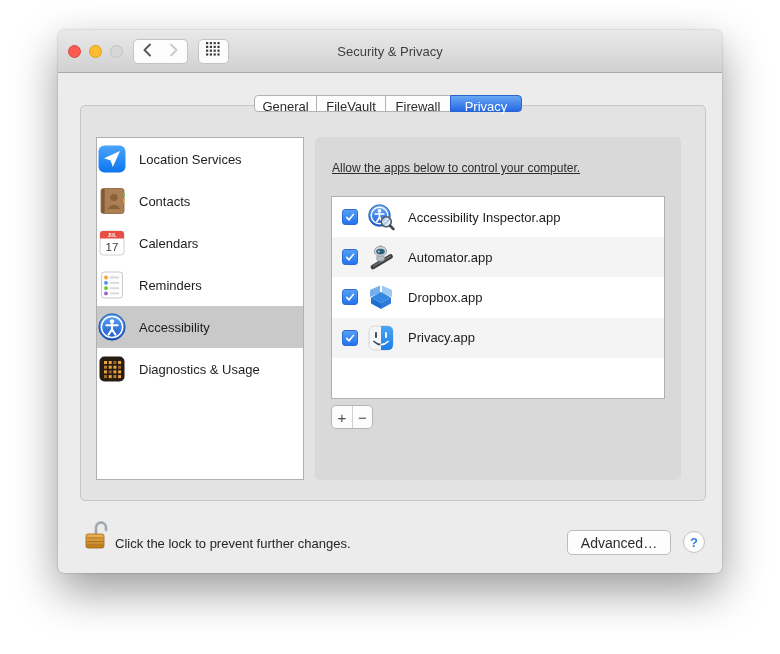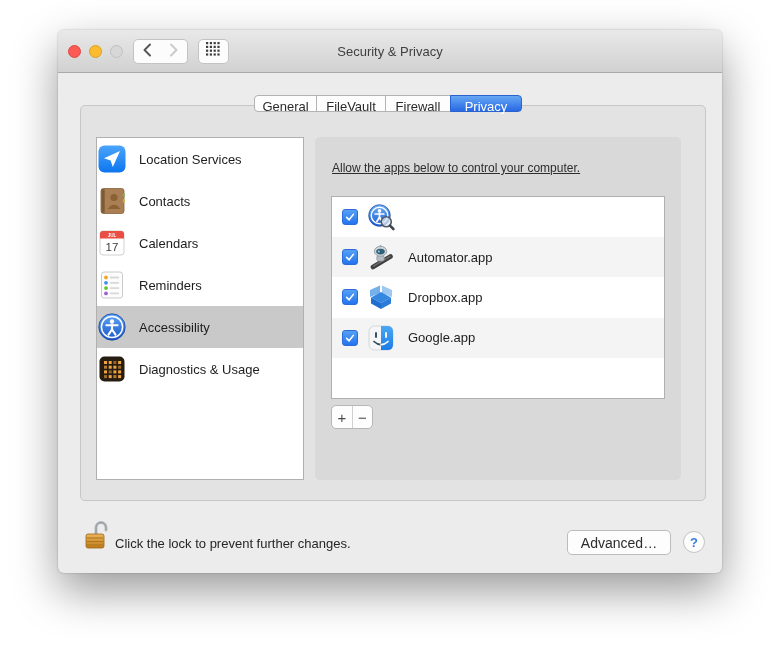--- a/index.html
+++ b/index.html
@@ -314,20 +314,21 @@
             <g stroke="#ffffff" stroke-width="1.7" stroke-linecap="round" fill="none">
               <path d="M9.2 12 H17.8"></path>
                 <path d="M13.5 11.2 V15.4"></path>
               <path d="M13.5 15.4 L10.8 19.4"></path>
                 <path d="M13.5 15.4 L16.2 19.4"></path>
             </g>
             <circle cx="20.3" cy="19.8" r="5" fill="#dfe7ee" fill-opacity="0.75" stroke="#4f5a66" stroke-width="1.6"></circle>
             <line x1="24" y1="23.6" x2="27.4" y2="27" stroke="#3e4750" stroke-width="2.6" stroke-linecap="round"></line>
           </svg>
         </span>
+        <span class="app-label">Accessibility Inspector.app</span>
       </div>
 
       <div class="app-row alt">
         <span class="checkbox">
           <svg width="12" height="12" viewBox="0 0 16 16">
               <path d="M3.5 8.5 L6.8 11.8 L12.5 4.5" fill="none" stroke="#ffffff" stroke-width="2.1" stroke-linecap="round" stroke-linejoin="round"></path>
             </svg>
         </span>
         <span class="app-icon">
           <svg viewBox="0 0 30 30" width="30" height="30">
@@ -376,21 +377,21 @@
                 </linearGradient>
               </defs>
             <rect x="3" y="3" width="24" height="24" rx="5.5" fill="#f4f6f8" stroke="#c3c8cd" stroke-width="0.7"></rect>
             <path d="M15 3 H21.5 Q27 3 27 8.5 V21.5 Q27 27 21.5 27 H15 Z" fill="url(#gFin)"></path>
             <line x1="10" y1="10" x2="10" y2="14" stroke="#33475a" stroke-width="1.9" stroke-linecap="round"></line>
             <line x1="20" y1="10" x2="20" y2="14" stroke="#ffffff" stroke-width="1.9" stroke-linecap="round"></line>
             <path d="M8 18.5 Q11.5 21.8 15 21.7" fill="none" stroke="#33475a" stroke-width="1.7" stroke-linecap="round"></path>
             <path d="M15 21.7 Q18.5 21.8 22 18.5" fill="none" stroke="#ffffff" stroke-width="1.7" stroke-linecap="round"></path>
           </svg>
         </span>
-        <span class="app-label">Google.app</span>
+        <span class="app-label">Privacy.app</span>
       </div>
 
     </div>
 
     <div class="pm">
       <div class="pm-btn">+</div>
       <div class="pm-btn minus">−</div>
     </div>
   </div>
 

